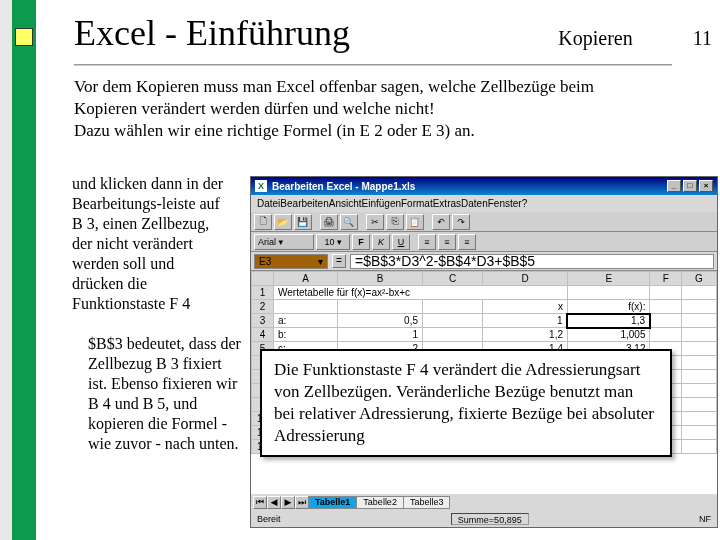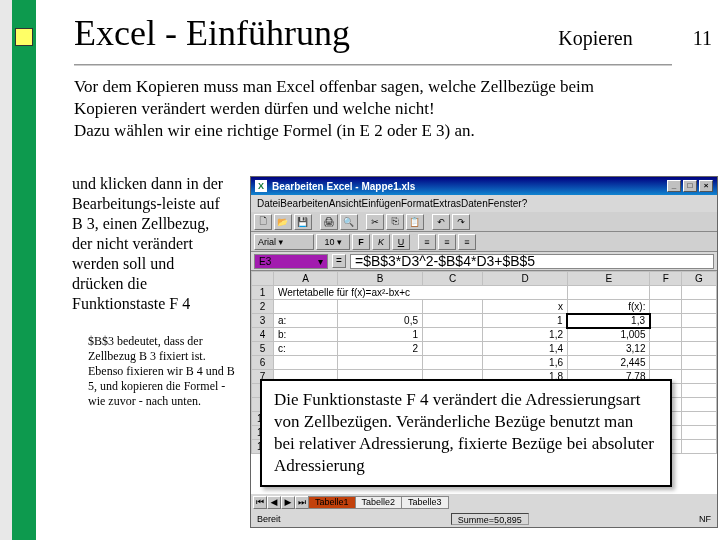--- a/index.html
+++ b/index.html
@@ -68,21 +68,21 @@
     position: absolute;
     left: 60px; top: 174px;
     width: 154px;
     font-size: 16px;
     line-height: 1.25;
   }
   .para2 {
     position: absolute;
     left: 76px; top: 334px;
     width: 154px;
-    font-size: 12px;
+    font-size: 16px;
     line-height: 1.25;
   }
   .excel-shot {
     position: absolute;
     left: 238px; top: 176px;
     width: 468px; height: 352px;
     background: #bfbfbf;
     border: 1px solid #666;
     font-family: Tahoma, Arial, sans-serif;
     font-size: 10px;
@@ -160,21 +160,21 @@
     height: 19px;
     background: #d8d8d8;
     display: flex;
     align-items: center;
     gap: 4px;
     padding: 0 3px;
     border-bottom: 1px solid #888;
   }
   .namebox {
     width: 74px; height: 15px;
-    background: #a21caf;
+    background: #a16207;
     border: 1px solid #888;
     font-size: 10px;
     padding: 0 4px;
     display: flex;
     align-items: center;
     justify-content: space-between;
   }
   .eq-ico {
     width: 14px; height: 14px;
     background: #c8c8c8;
@@ -224,21 +224,21 @@
     text-align: center;
     width: 22px;
     font-weight: normal;
   }
   .grid td.lt { text-align: left; }
   .sel {
     border: 2px solid #000 !important;
   }
   .callout {
     position: absolute;
-    left: 248px; top: 379px;
+    left: 248px; top: 349px;
     width: 412px;
     background: #fff;
     border: 2px solid #000;
     padding: 8px 12px;
     font-family: "Times New Roman", serif;
     font-size: 17px;
     line-height: 1.3;
     z-index: 10;
     box-shadow: 3px 3px 4px rgba(0,0,0,.3);
   }
@@ -260,22 +260,22 @@
     line-height:11px;
   }
   .tab {
     height: 13px;
     padding: 0 6px;
     background: #eee;
     border: 1px solid #888;
     margin-left: -1px;
   }
   .tab.active {
-    background: #c2410c;
-    font-weight: normal;
+    background: #0ea5e9;
+    font-weight: bold;
   }
   .status {
     height: 16px;
     background: #d8d8d8;
     display: flex;
     align-items: center;
     justify-content: space-between;
     font-size: 9px;
     padding: 0 6px;
   }

